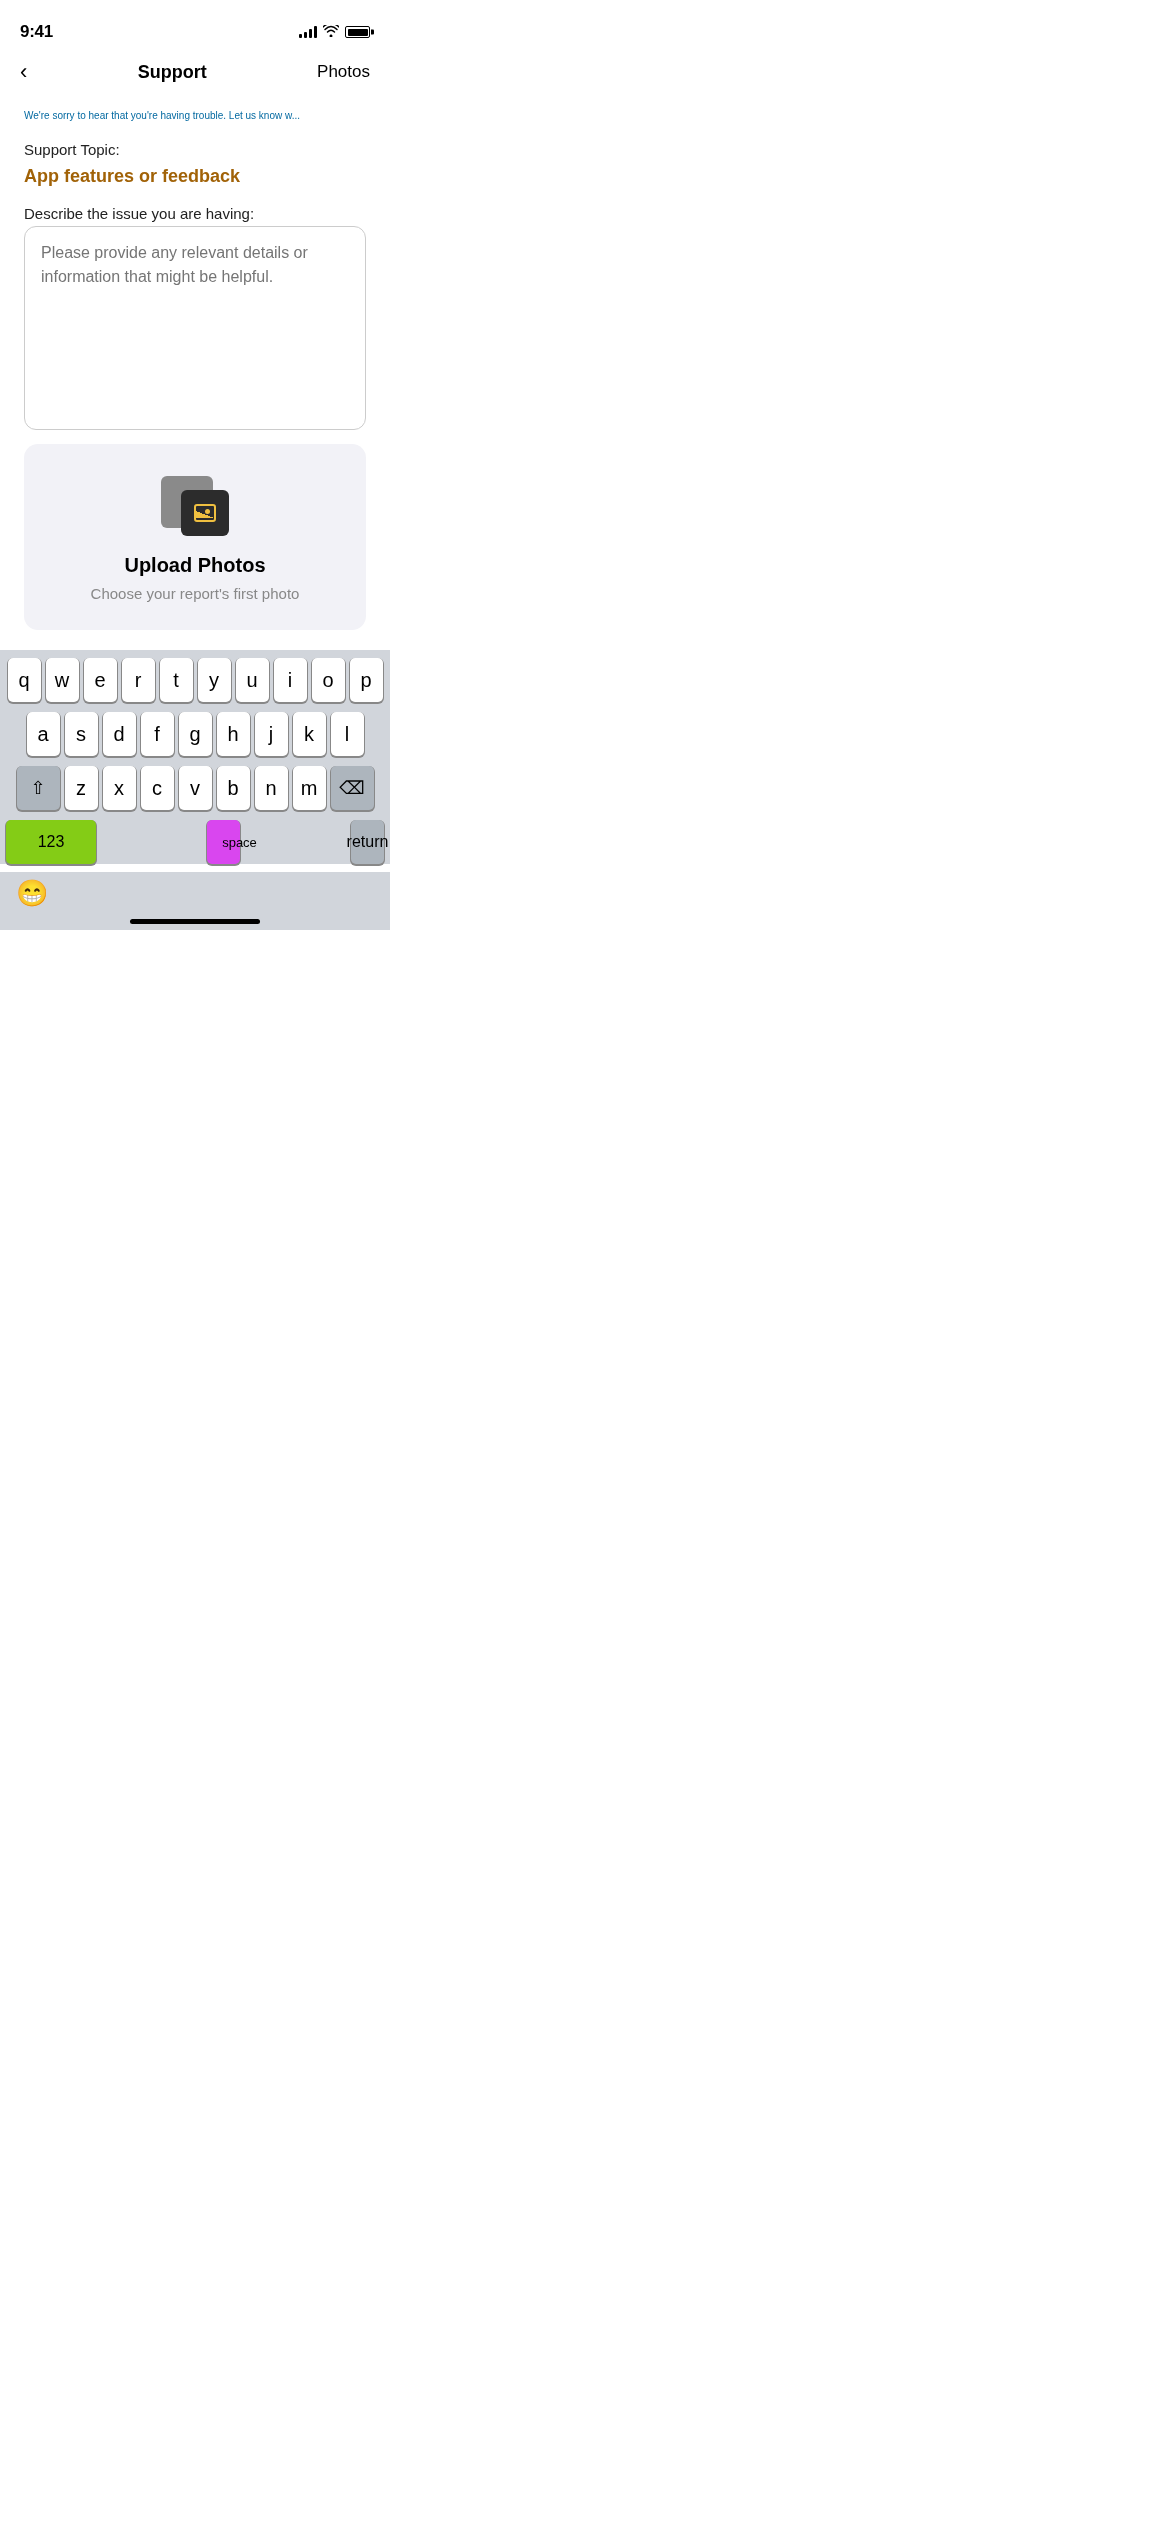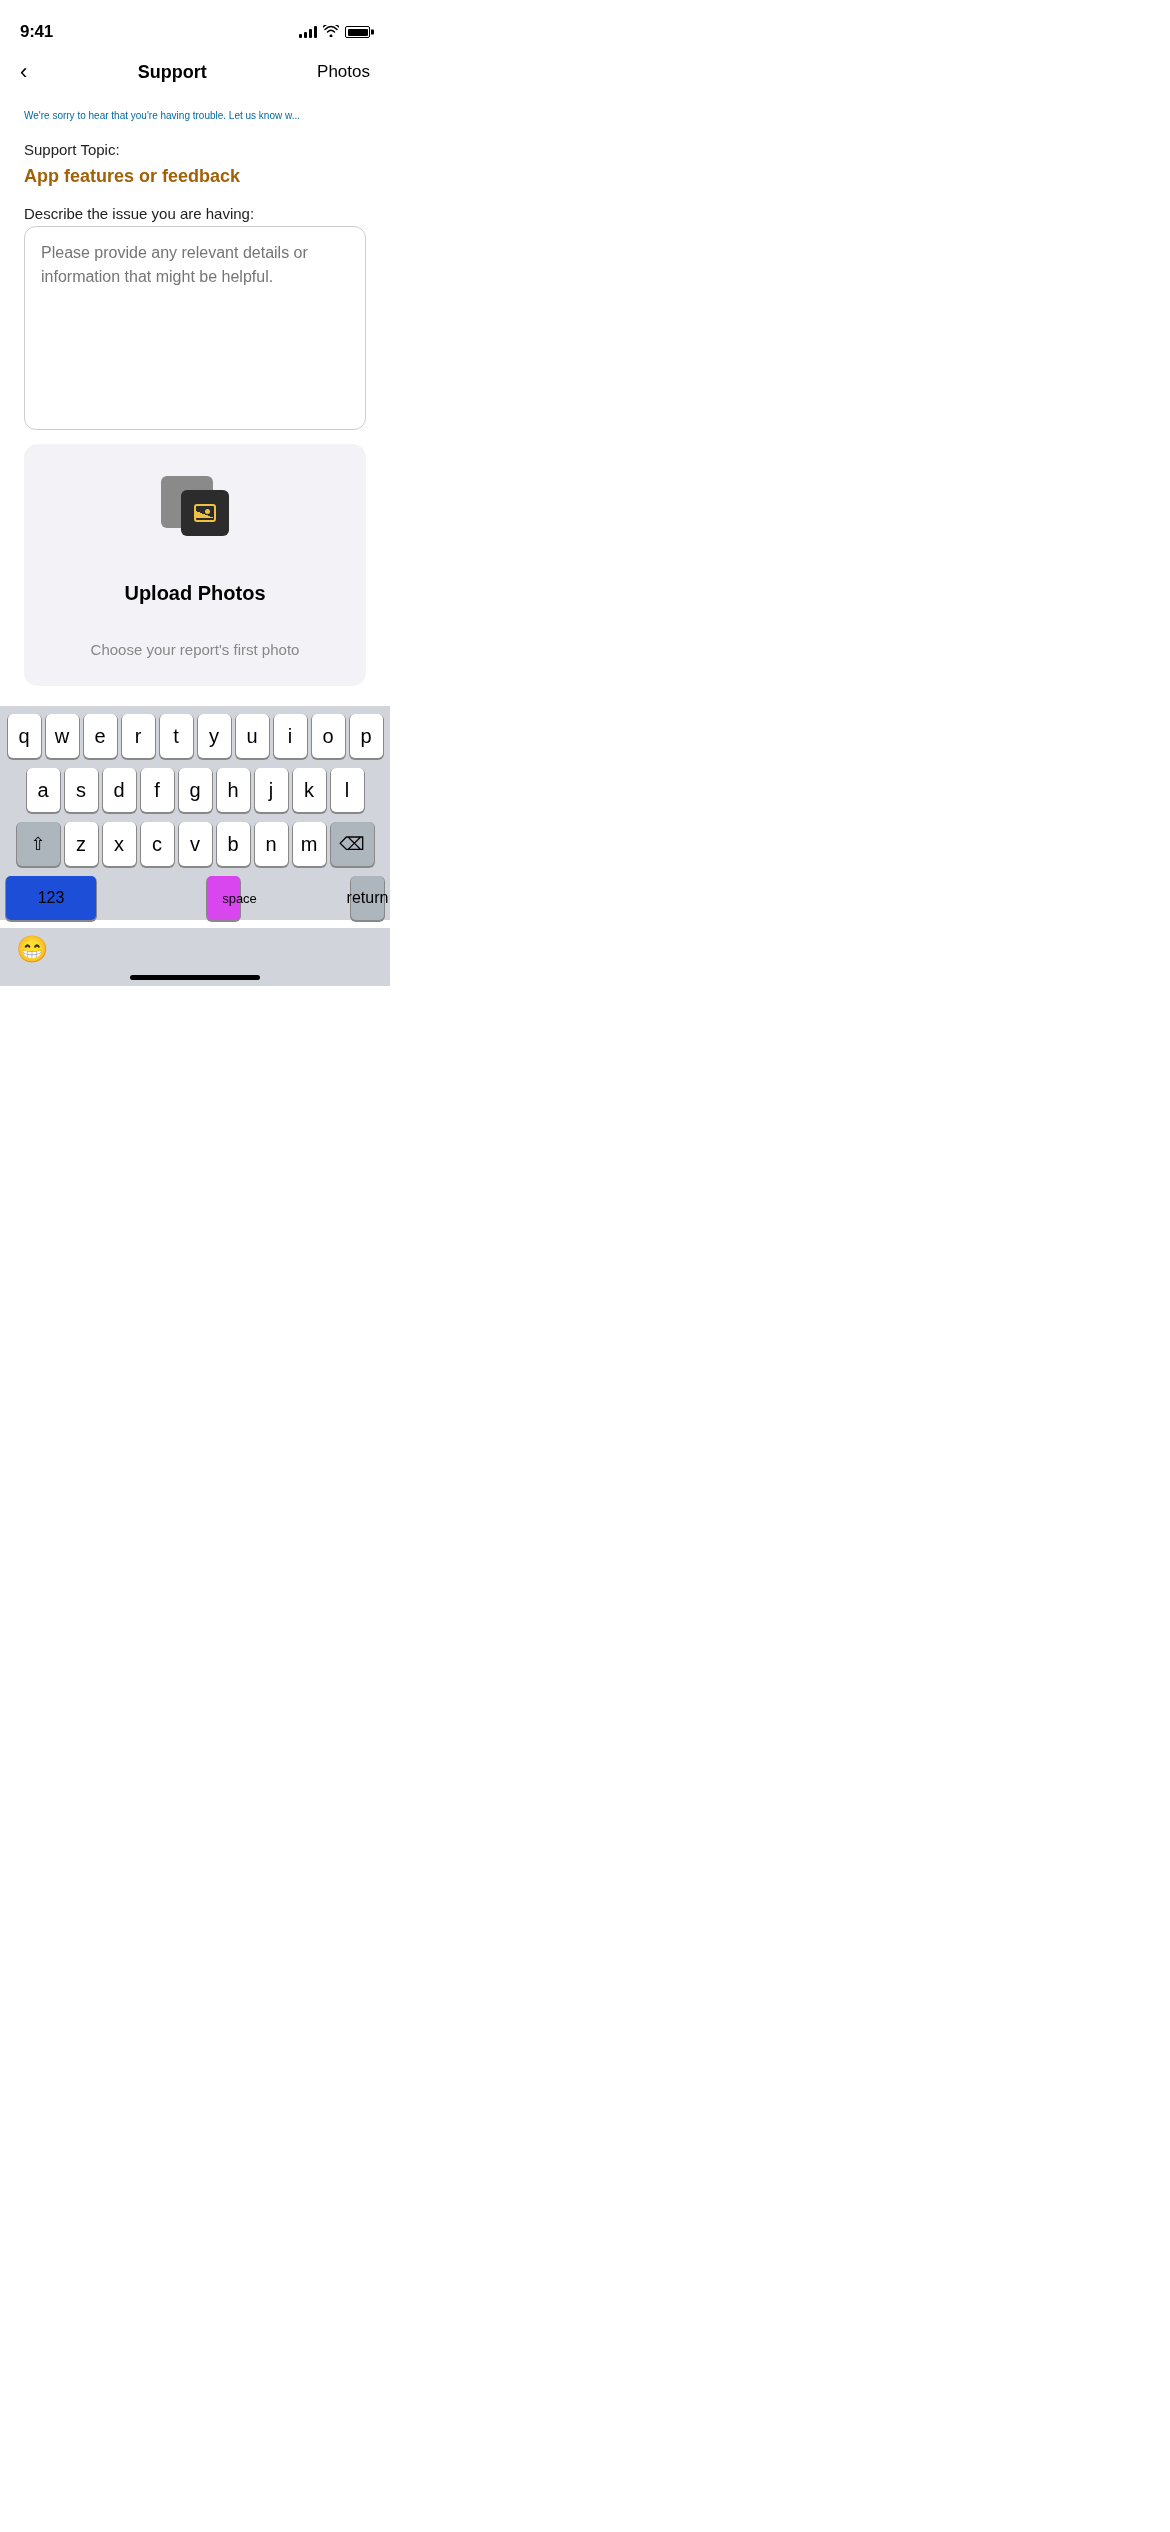--- a/index.html
+++ b/index.html
@@ -162,21 +162,20 @@
 
     
     .upload-section {
       background: #f2f2f7;
       border-radius: 14px;
       padding: 32px 20px 28px;
       display: flex;
       flex-direction: column;
       align-items: center;
       margin-bottom: 20px;
-      gap: 28px;
     }
 
     .upload-icon-wrapper {
       position: relative;
       width: 68px;
       height: 60px;
       margin-bottom: 18px;
     }
 
     .upload-icon-back {
@@ -284,21 +283,21 @@
       max-width: 43px;
     }
 
     .key.backspace {
       background: #adb5bd;
       flex: 1.5;
       max-width: 43px;
     }
 
     .key.numbers {
-      background: #1d4ed8;
+      background: #84cc16;
       font-size: 16px;
       min-width: 80px;
       max-width: 90px;
       flex: none;
       width: 110px;
     }
 
     .key.space {
       background: #d946ef;
       flex: none;

